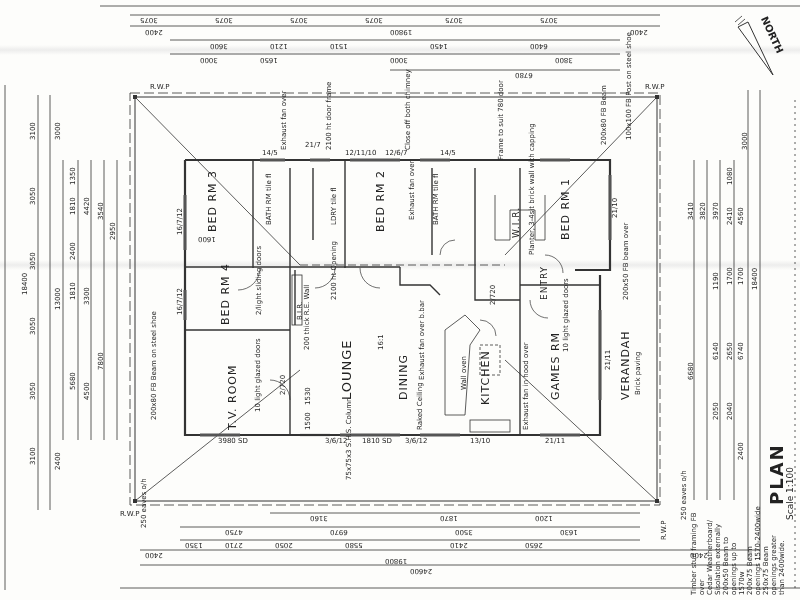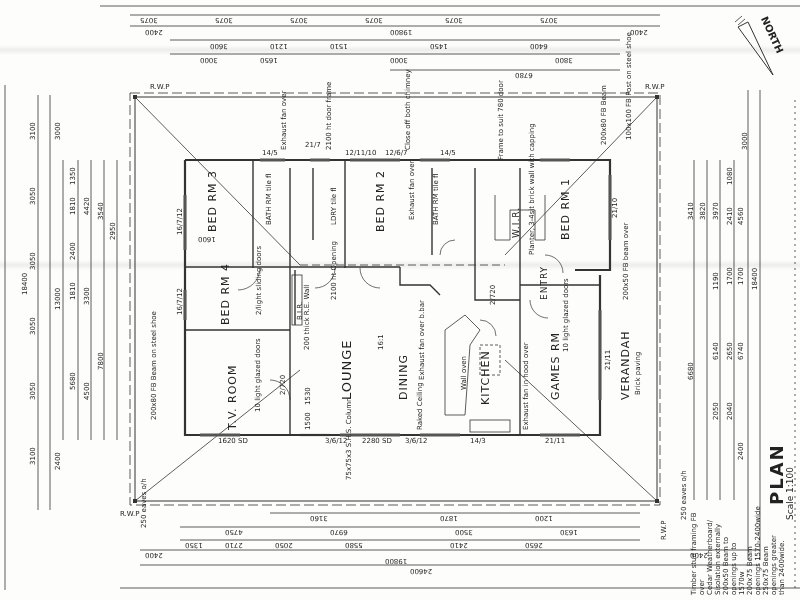--- a/index.html
+++ b/index.html
@@ -189,25 +189,25 @@
   <div class="lbl note rot90" style="left:660px;top:540px;">R.W.P</div>
 
   <div class="lbl dim" style="left:262px;top:150px;">14/5</div>
   <div class="lbl dim" style="left:305px;top:142px;">21/7</div>
   <div class="lbl dim" style="left:345px;top:150px;">12/11/10</div>
   <div class="lbl dim" style="left:385px;top:150px;">12/6/7</div>
   <div class="lbl dim" style="left:440px;top:150px;">14/5</div>
   <div class="lbl dim rot90" style="left:612px;top:218px;">21/10</div>
   <div class="lbl dim rot90" style="left:605px;top:370px;">21/11</div>
   <div class="lbl dim" style="left:545px;top:438px;">21/11</div>
-  <div class="lbl dim" style="left:470px;top:438px;">14/3</div>
+  <div class="lbl dim" style="left:470px;top:438px;">13/10</div>
   <div class="lbl dim" style="left:405px;top:438px;">3/6/12</div>
-  <div class="lbl dim" style="left:362px;top:438px;">2280 SD</div>
+  <div class="lbl dim" style="left:362px;top:438px;">1810 SD</div>
   <div class="lbl dim" style="left:325px;top:438px;">3/6/12</div>
-  <div class="lbl dim" style="left:218px;top:438px;">1620 SD</div>
+  <div class="lbl dim" style="left:218px;top:438px;">3980 SD</div>
   <div class="lbl dim rot90" style="left:177px;top:235px;">16/7/12</div>
   <div class="lbl dim rot90" style="left:177px;top:315px;">16/7/12</div>
   <div class="lbl dim rot90" style="left:280px;top:395px;">2/720</div>
   <div class="lbl dim rot90" style="left:490px;top:305px;">2/720</div>
 
   <div class="lbl dim rot180" style="left:140px;top:16px;">3075</div>
   <div class="lbl dim rot180" style="left:215px;top:16px;">3075</div>
   <div class="lbl dim rot180" style="left:290px;top:16px;">3075</div>
   <div class="lbl dim rot180" style="left:365px;top:16px;">3075</div>
   <div class="lbl dim rot180" style="left:445px;top:16px;">3075</div>

